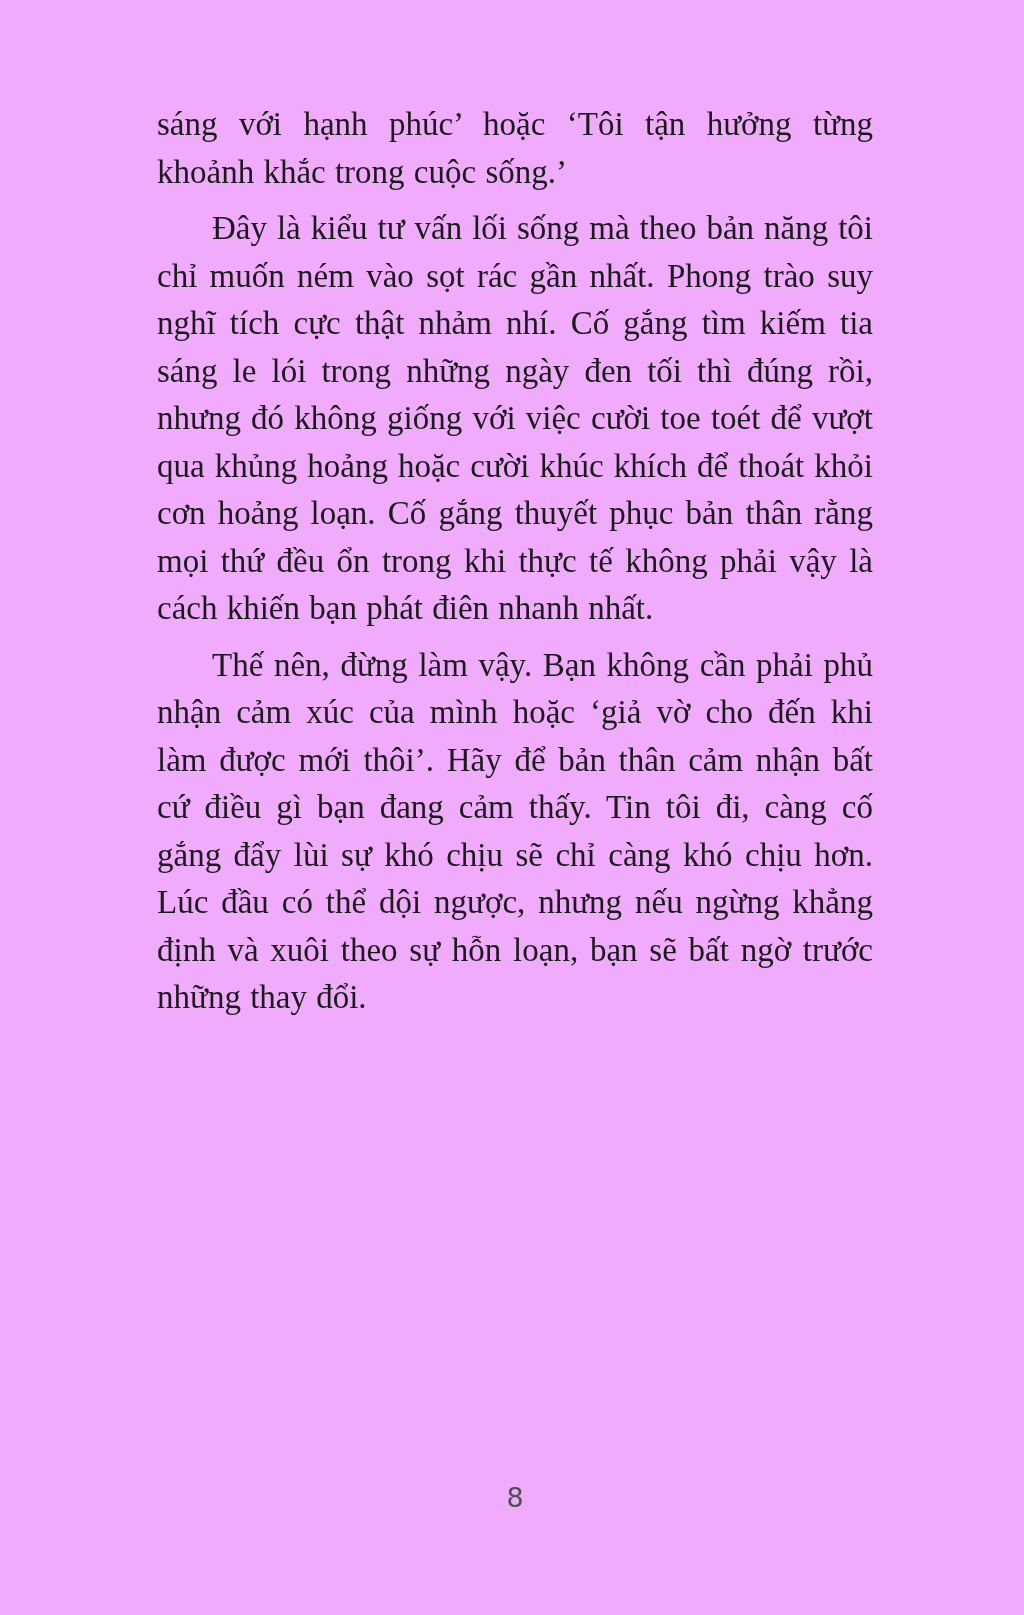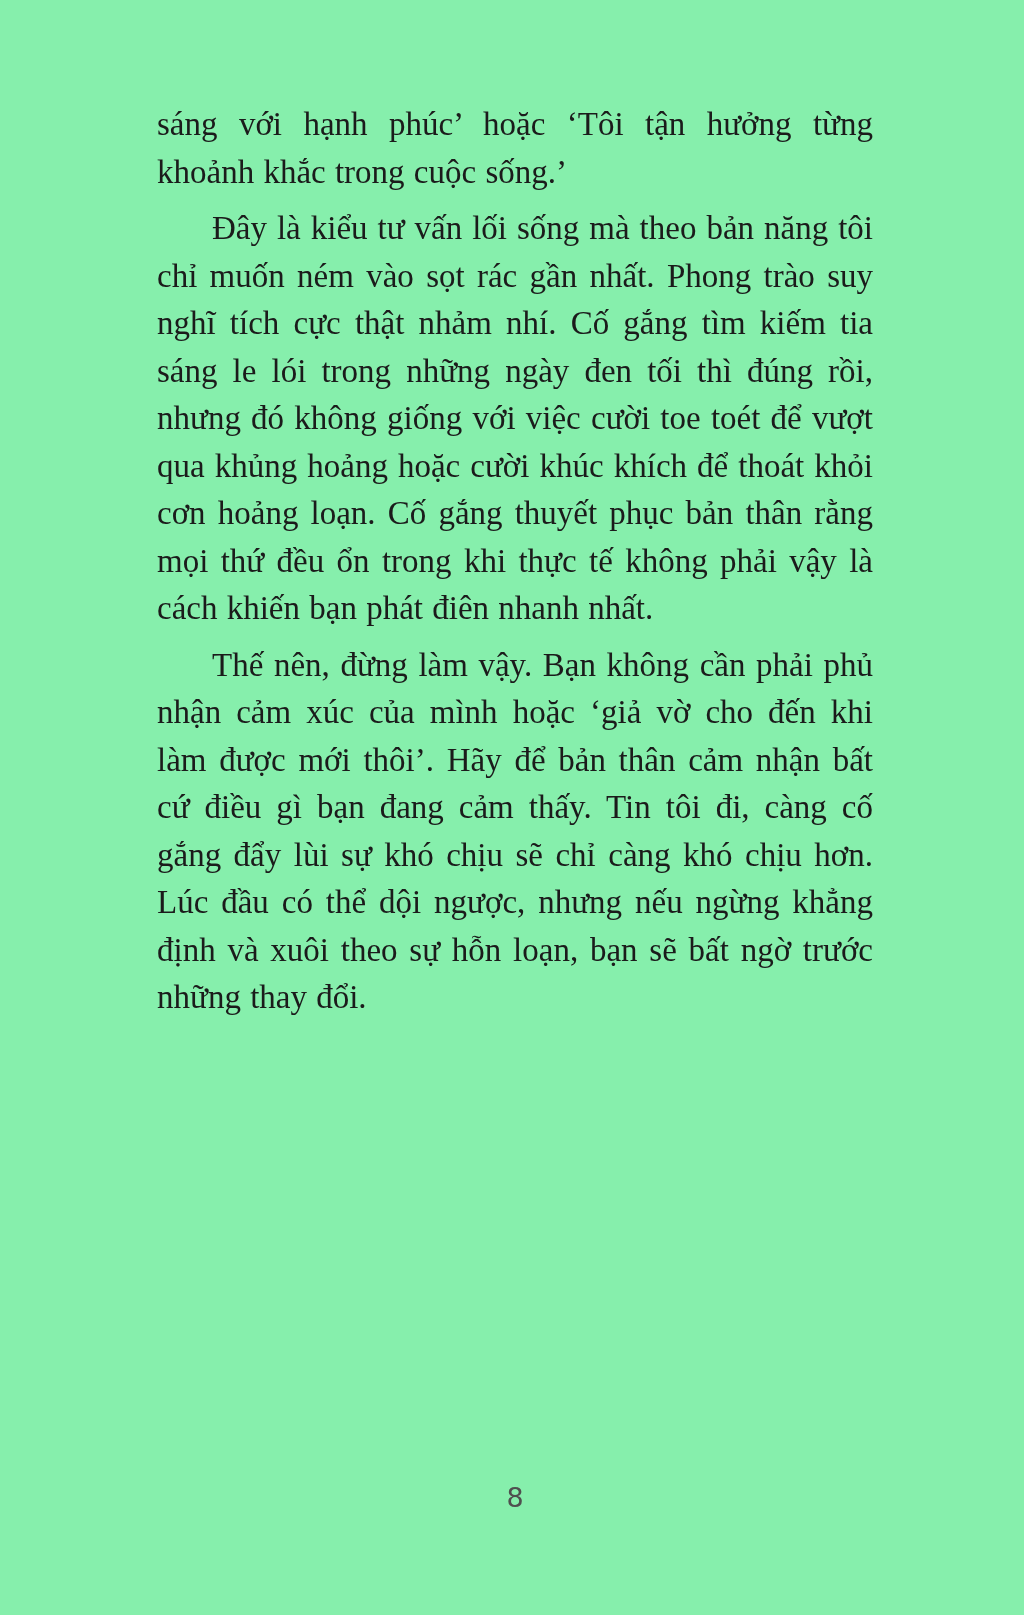--- a/index.html
+++ b/index.html
@@ -4,21 +4,21 @@
 <style>
   html, body {
     margin: 0;
     padding: 0;
     background: #ffffff;
   }
   .book-page {
     position: relative;
     width: 1024px;
     height: 1615px;
-    background: #86efac;
+    background: #f0abfc;
     overflow: hidden;
   }
   .text-column {
     position: absolute;
     left: 157px;
     top: 101px;
     width: 716px;
     font-family: "Liberation Serif", "DejaVu Serif", serif;
     font-size: 33px;
     line-height: 47.5px;

